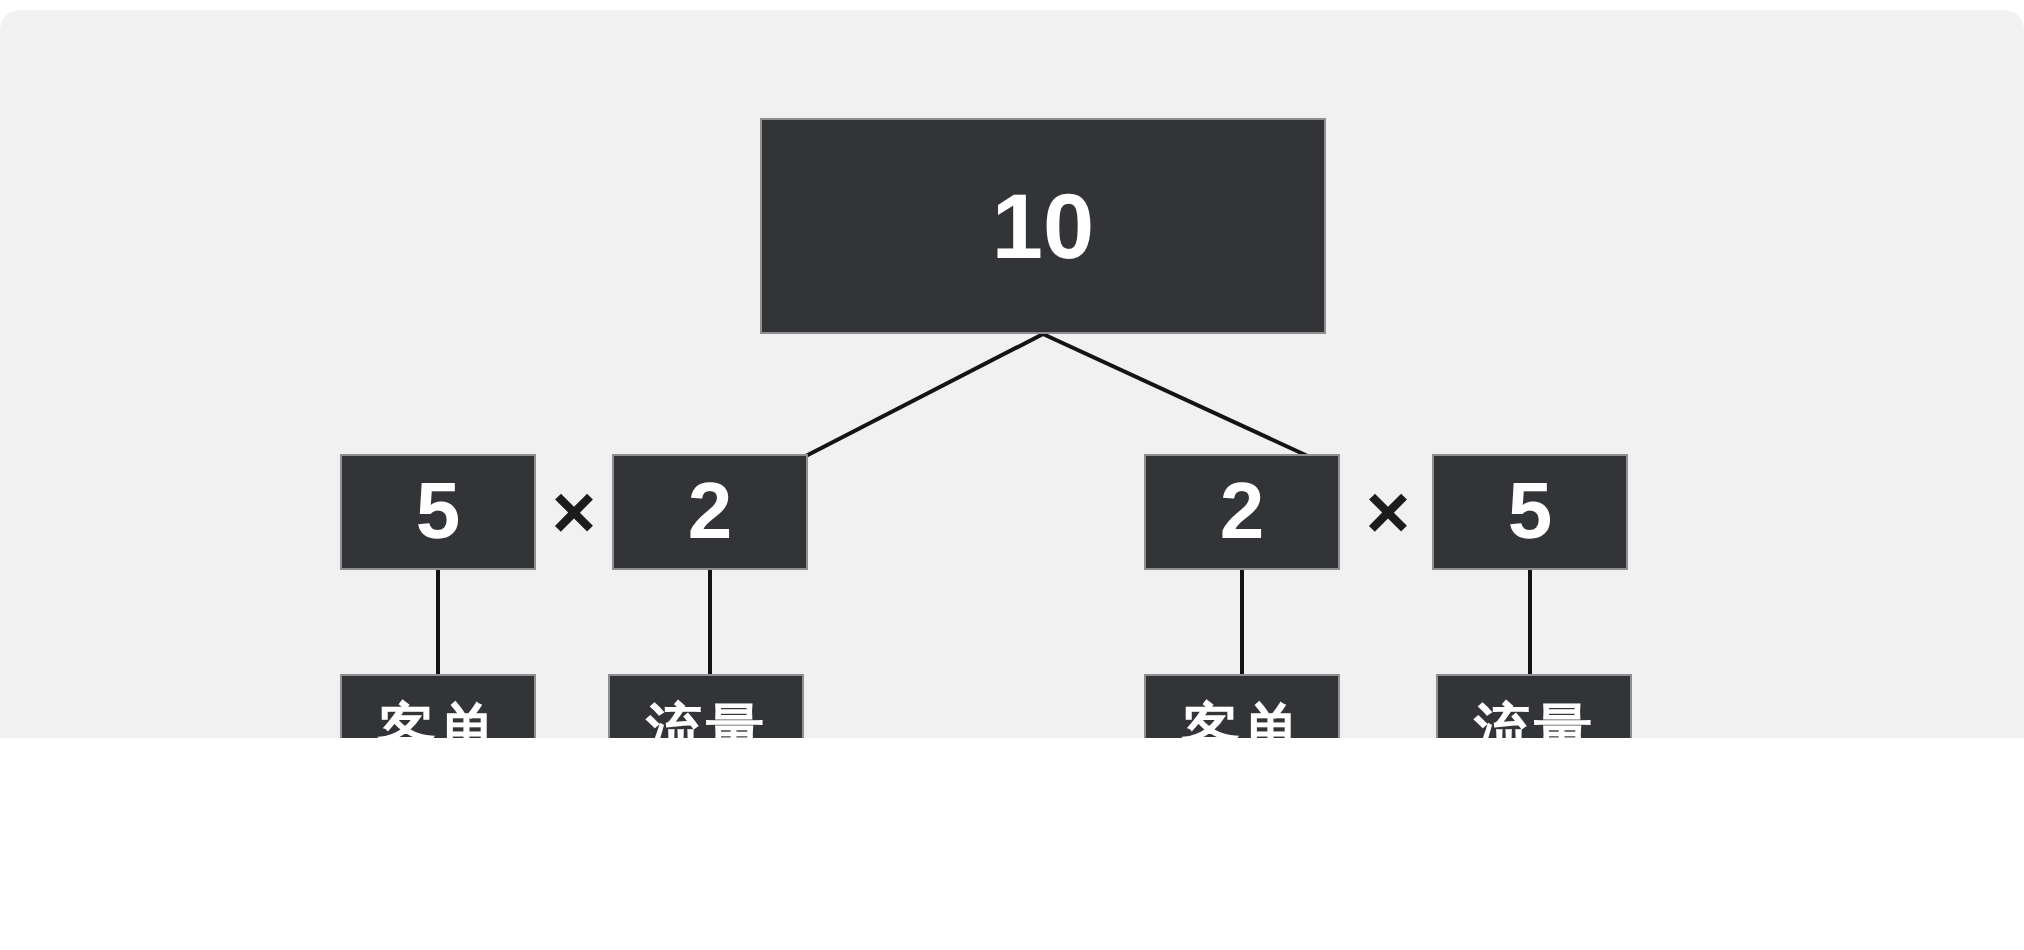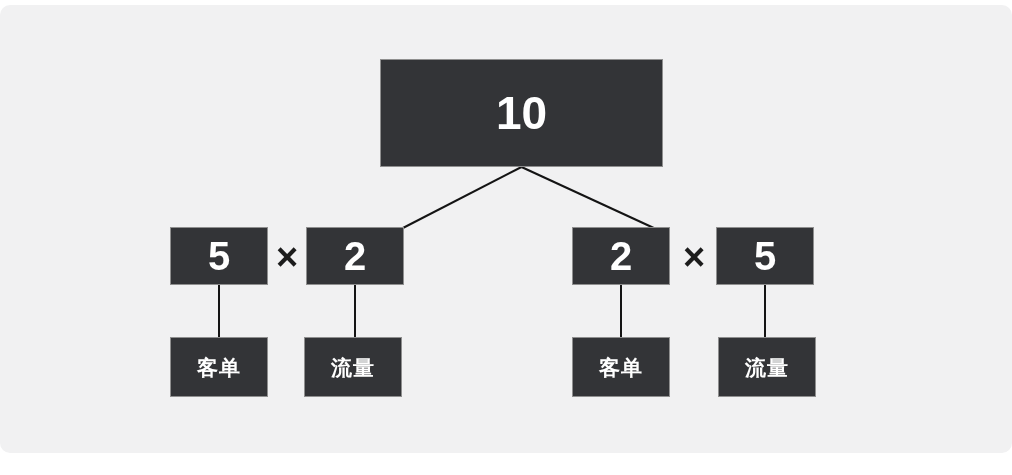--- a/index.html
+++ b/index.html
@@ -4,21 +4,21 @@
 <style>
   html, body {
     margin: 0;
     padding: 0;
     background: #ffffff;
     font-family: "Liberation Sans", "DejaVu Sans", sans-serif;
   }
   .canvas {
     position: relative;
     width: 1012px;
-    height: 475px;
+    height: 369px;
     background: #ffffff;
     overflow: hidden;
   }
   .slide {
     position: absolute;
     left: 0;
     top: 5px;
     width: 1012px;
     height: 448px;
     background: #f1f1f2;
@@ -54,22 +54,23 @@
   .node-factor {
     top: 227px;
     width: 98px;
     height: 58px;
     font-size: 40px;
   }
   .node-label {
     top: 337px;
     width: 98px;
     height: 60px;
-    font-size: 21px;
+    font-size: 29px;
     letter-spacing: 1px;
+    font-family: Liberation Mono, monospace;
   }
   .pos-l-f1 { left: 170px; }
   .pos-l-f2 { left: 306px; }
   .pos-r-f1 { left: 572px; }
   .pos-r-f2 { left: 716px; }
   .pos-l-l1 { left: 170px; }
   .pos-l-l2 { left: 304px; }
   .pos-r-l1 { left: 572px; }
   .pos-r-l2 { left: 718px; }
   .operator {

